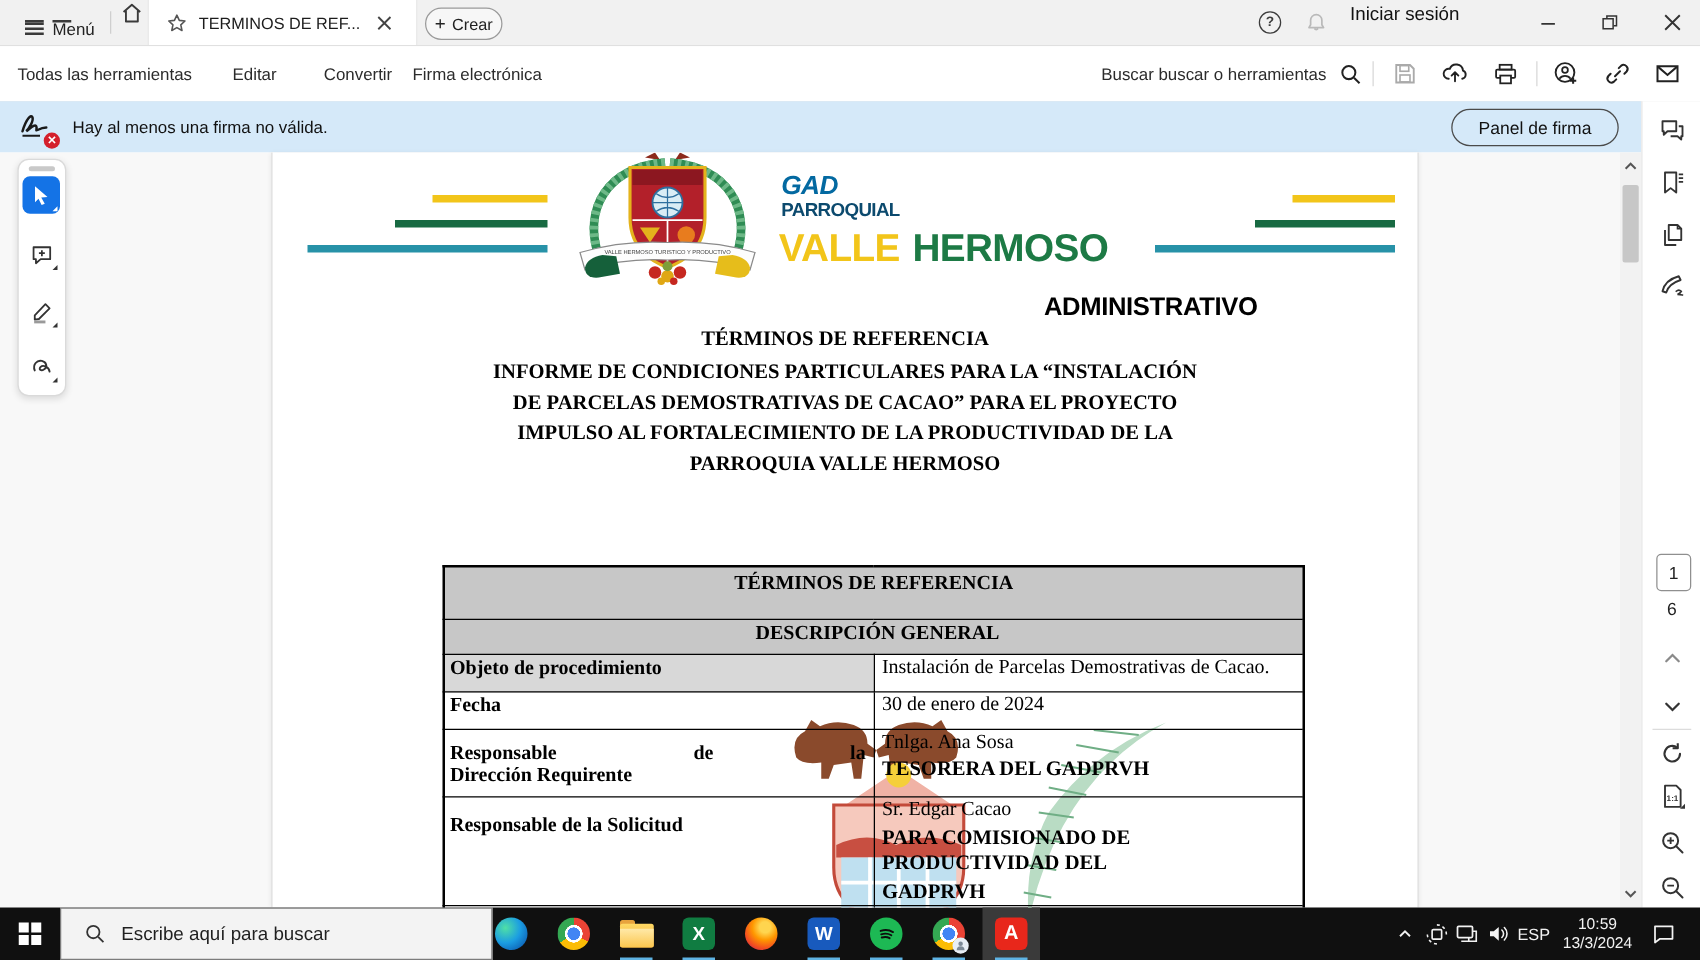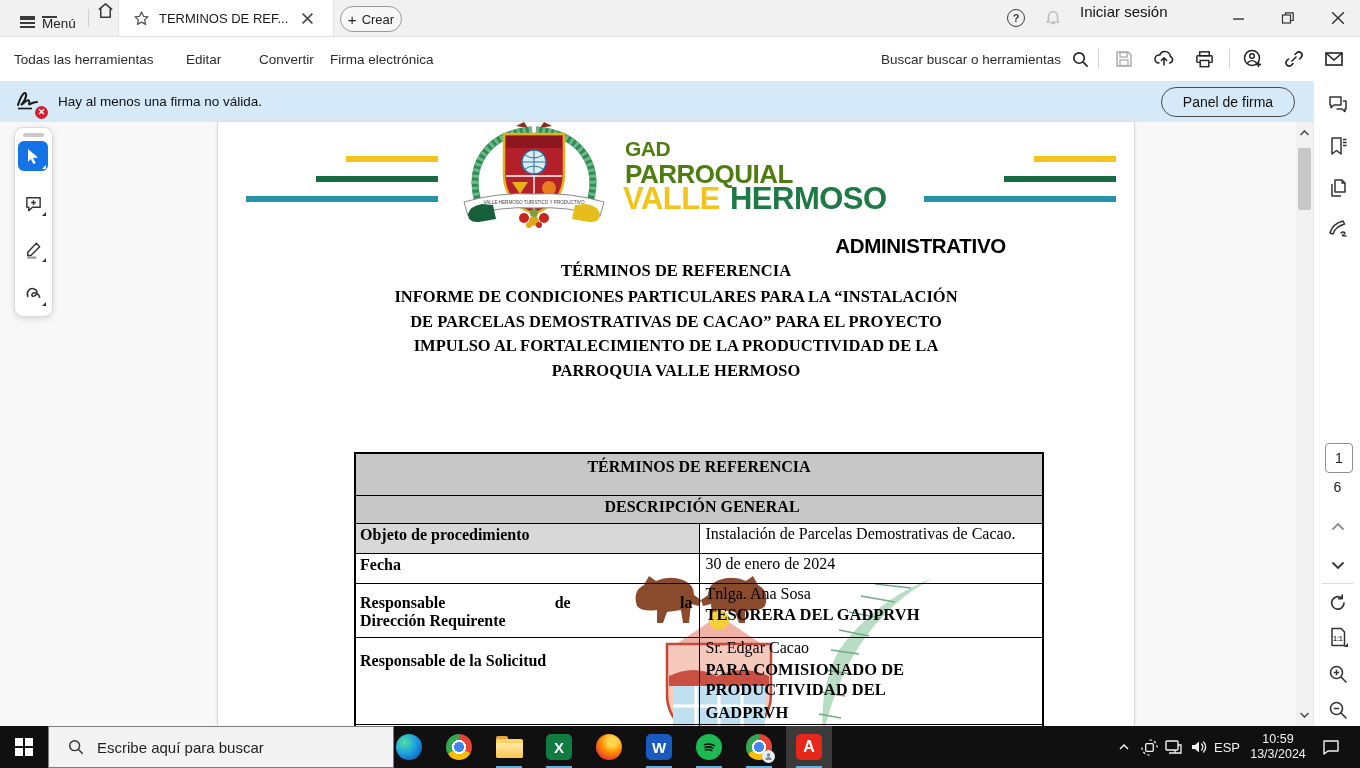--- a/index.html
+++ b/index.html
@@ -248,22 +248,22 @@
         <path d="M140 82 q12 2 14 10 q0 9 -11 8 l-17 -3 3 -14 z" fill="#e6bd1b"></path>
         <circle cx="78" cy="96" r="5" fill="#c62820"></circle>
           <circle cx="98" cy="96" r="5" fill="#c62820"></circle>
         <circle cx="88" cy="99" r="5" fill="#e0a714"></circle>
           <circle cx="88" cy="91" r="4" fill="#7e9e3a"></circle>
         <circle cx="83" cy="103" r="3" fill="#e0a714"></circle>
           <circle cx="93" cy="103" r="3" fill="#c62820"></circle>
       </svg>
     </div>
 
-    <div class="brandtxt" style="left:407px;top:16px;font-size:21px;color:#4d7c0f;">GAD</div>
-    <div class="brandtxt" style="left:407px;top:39px;font-size:26px;color:#4d7c0f;">PARROQUIAL</div>
+    <div class="brandtxt" style="left:407px;top:16px;font-size:21px;color:#0369a1;font-style:italic;">GAD</div>
+    <div class="brandtxt" style="left:407px;top:39px;font-size:15px;color:#0c4a6e;">PARROQUIAL</div>
     <div class="brandtxt" style="left:405px;top:61px;font-size:31px;">
       <span style="color:#f2c51a;">VALLE</span>
       <span style="color:#1d7a45;margin-left:2px;">HERMOSO</span>
     </div>
 
     <div class="abs" style="right:128px;top:112px;font-size:20.5px;font-weight:800;letter-spacing:-0.3px;color:#000;">ADMINISTRATIVO</div>
     <div class="doc-center serif" style="top:139px;font-size:16.5px;">TÉRMINOS DE REFERENCIA</div>
     <div class="doc-center serif" style="top:163px;font-size:16.5px;line-height:24.6px;">
       <div>INFORME DE CONDICIONES PARTICULARES PARA LA “INSTALACIÓN</div>
       <div>DE PARCELAS DEMOSTRATIVAS DE CACAO” PARA EL PROYECTO</div>

